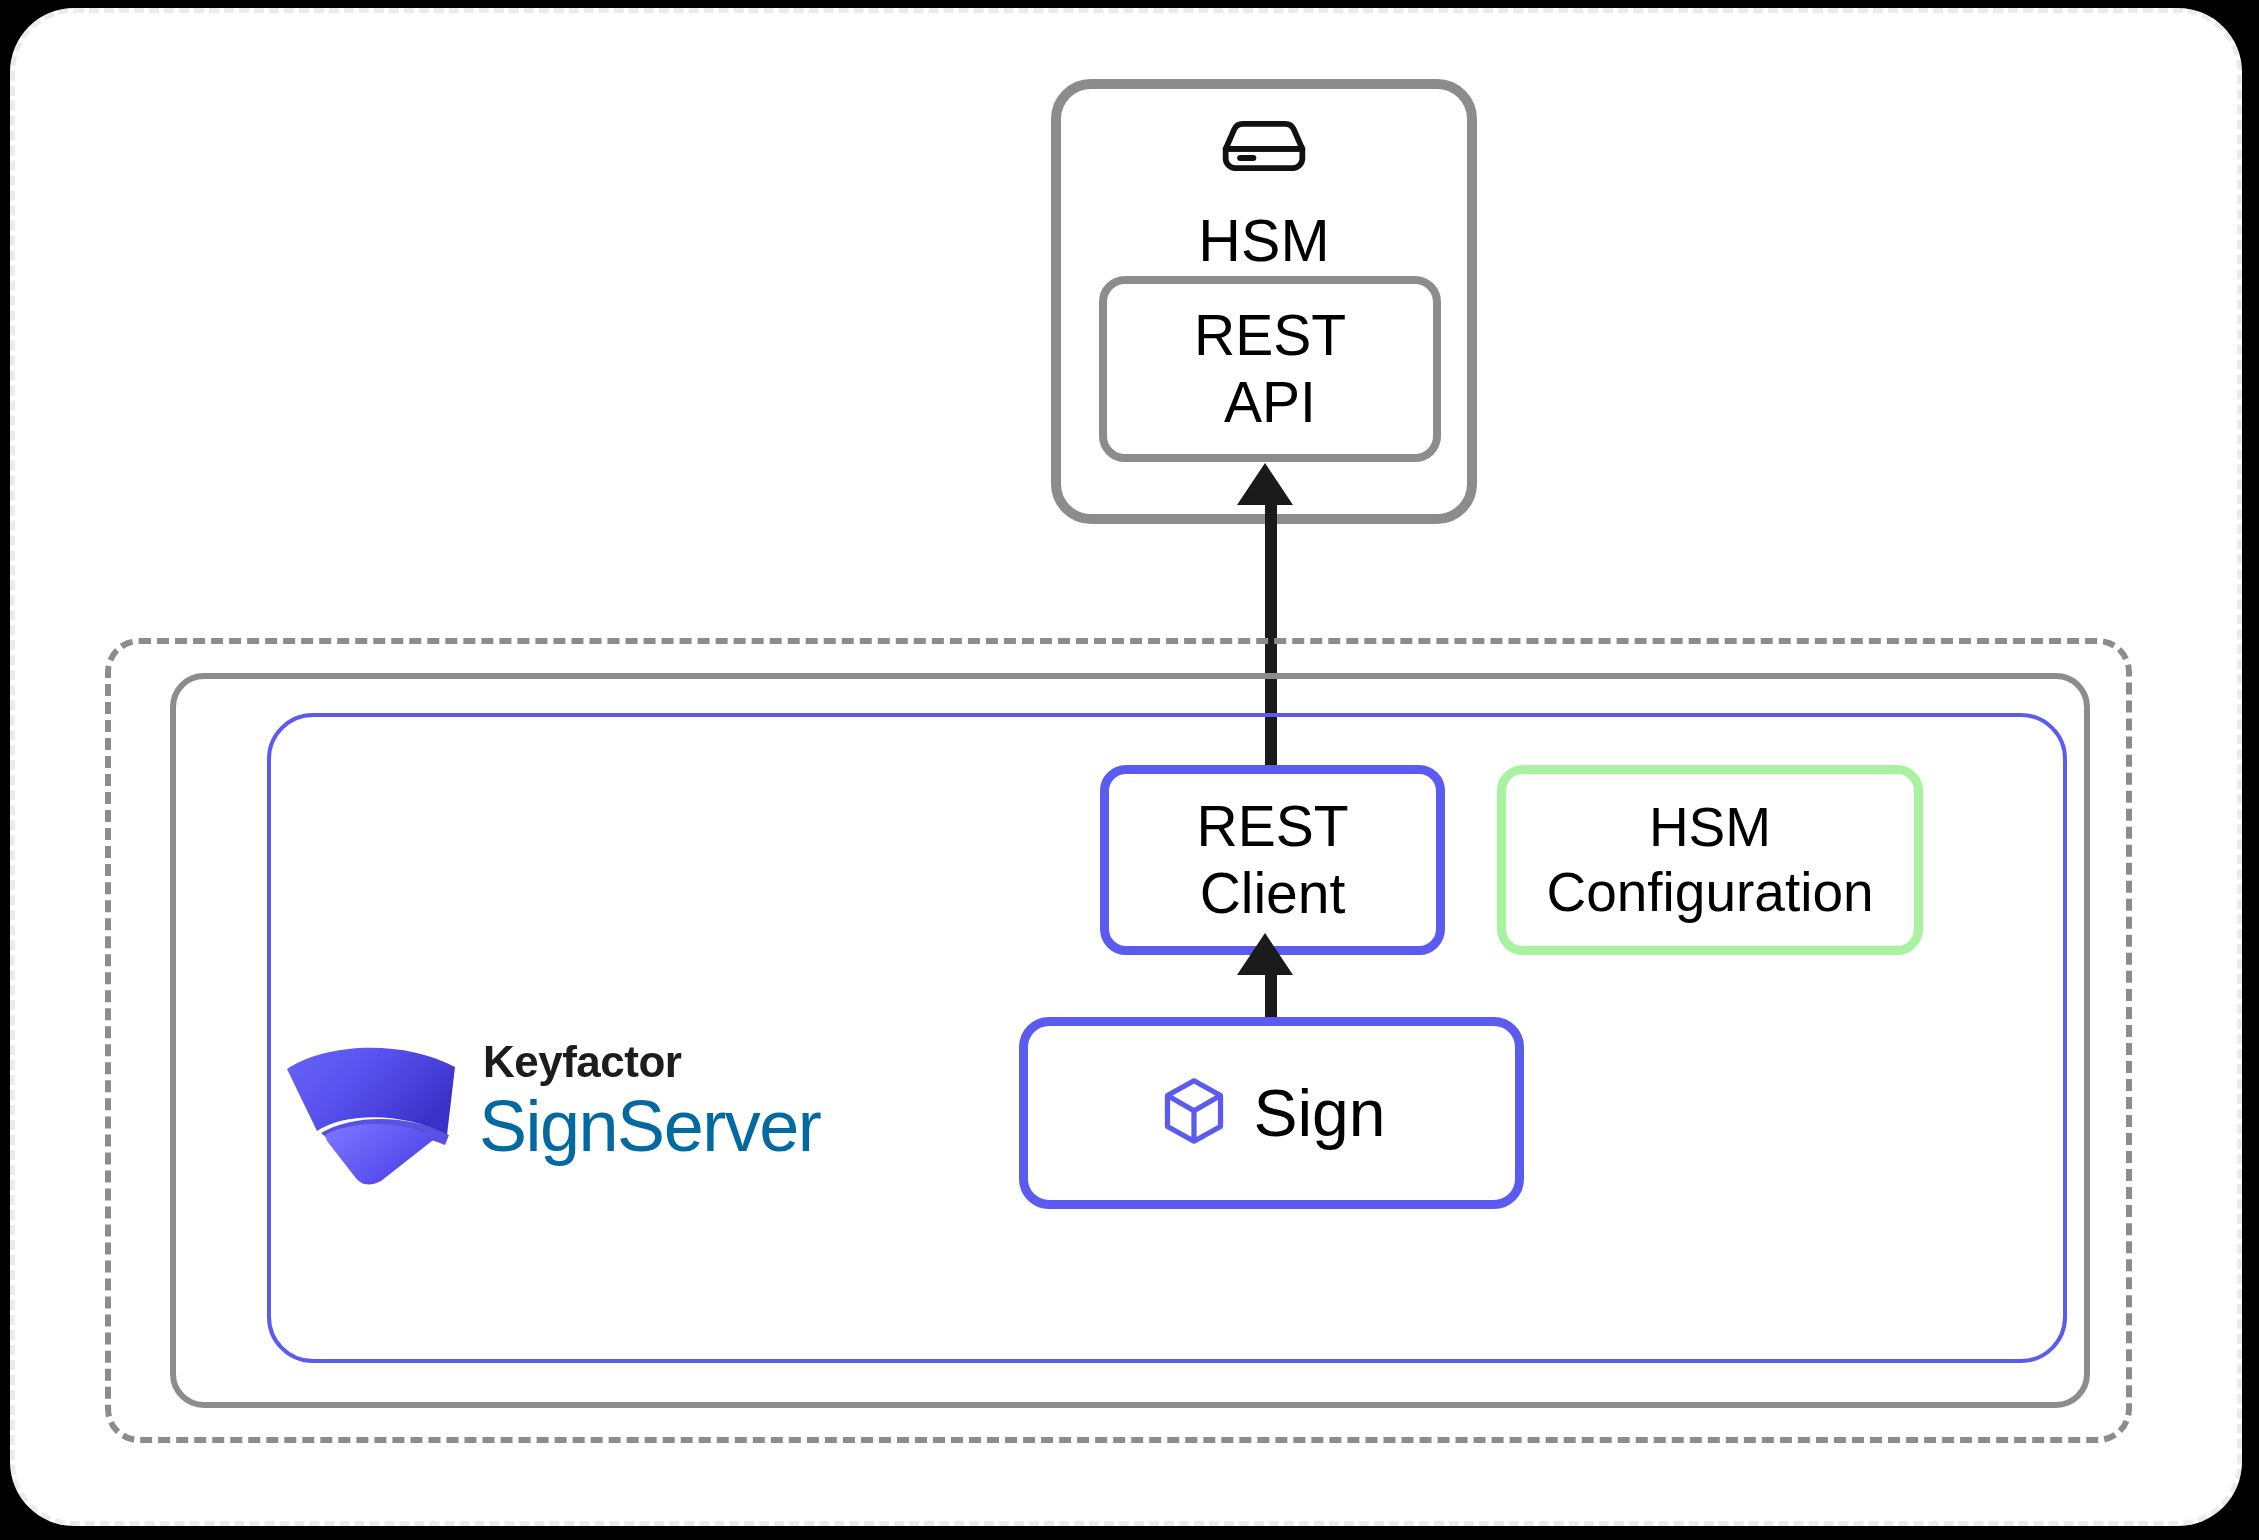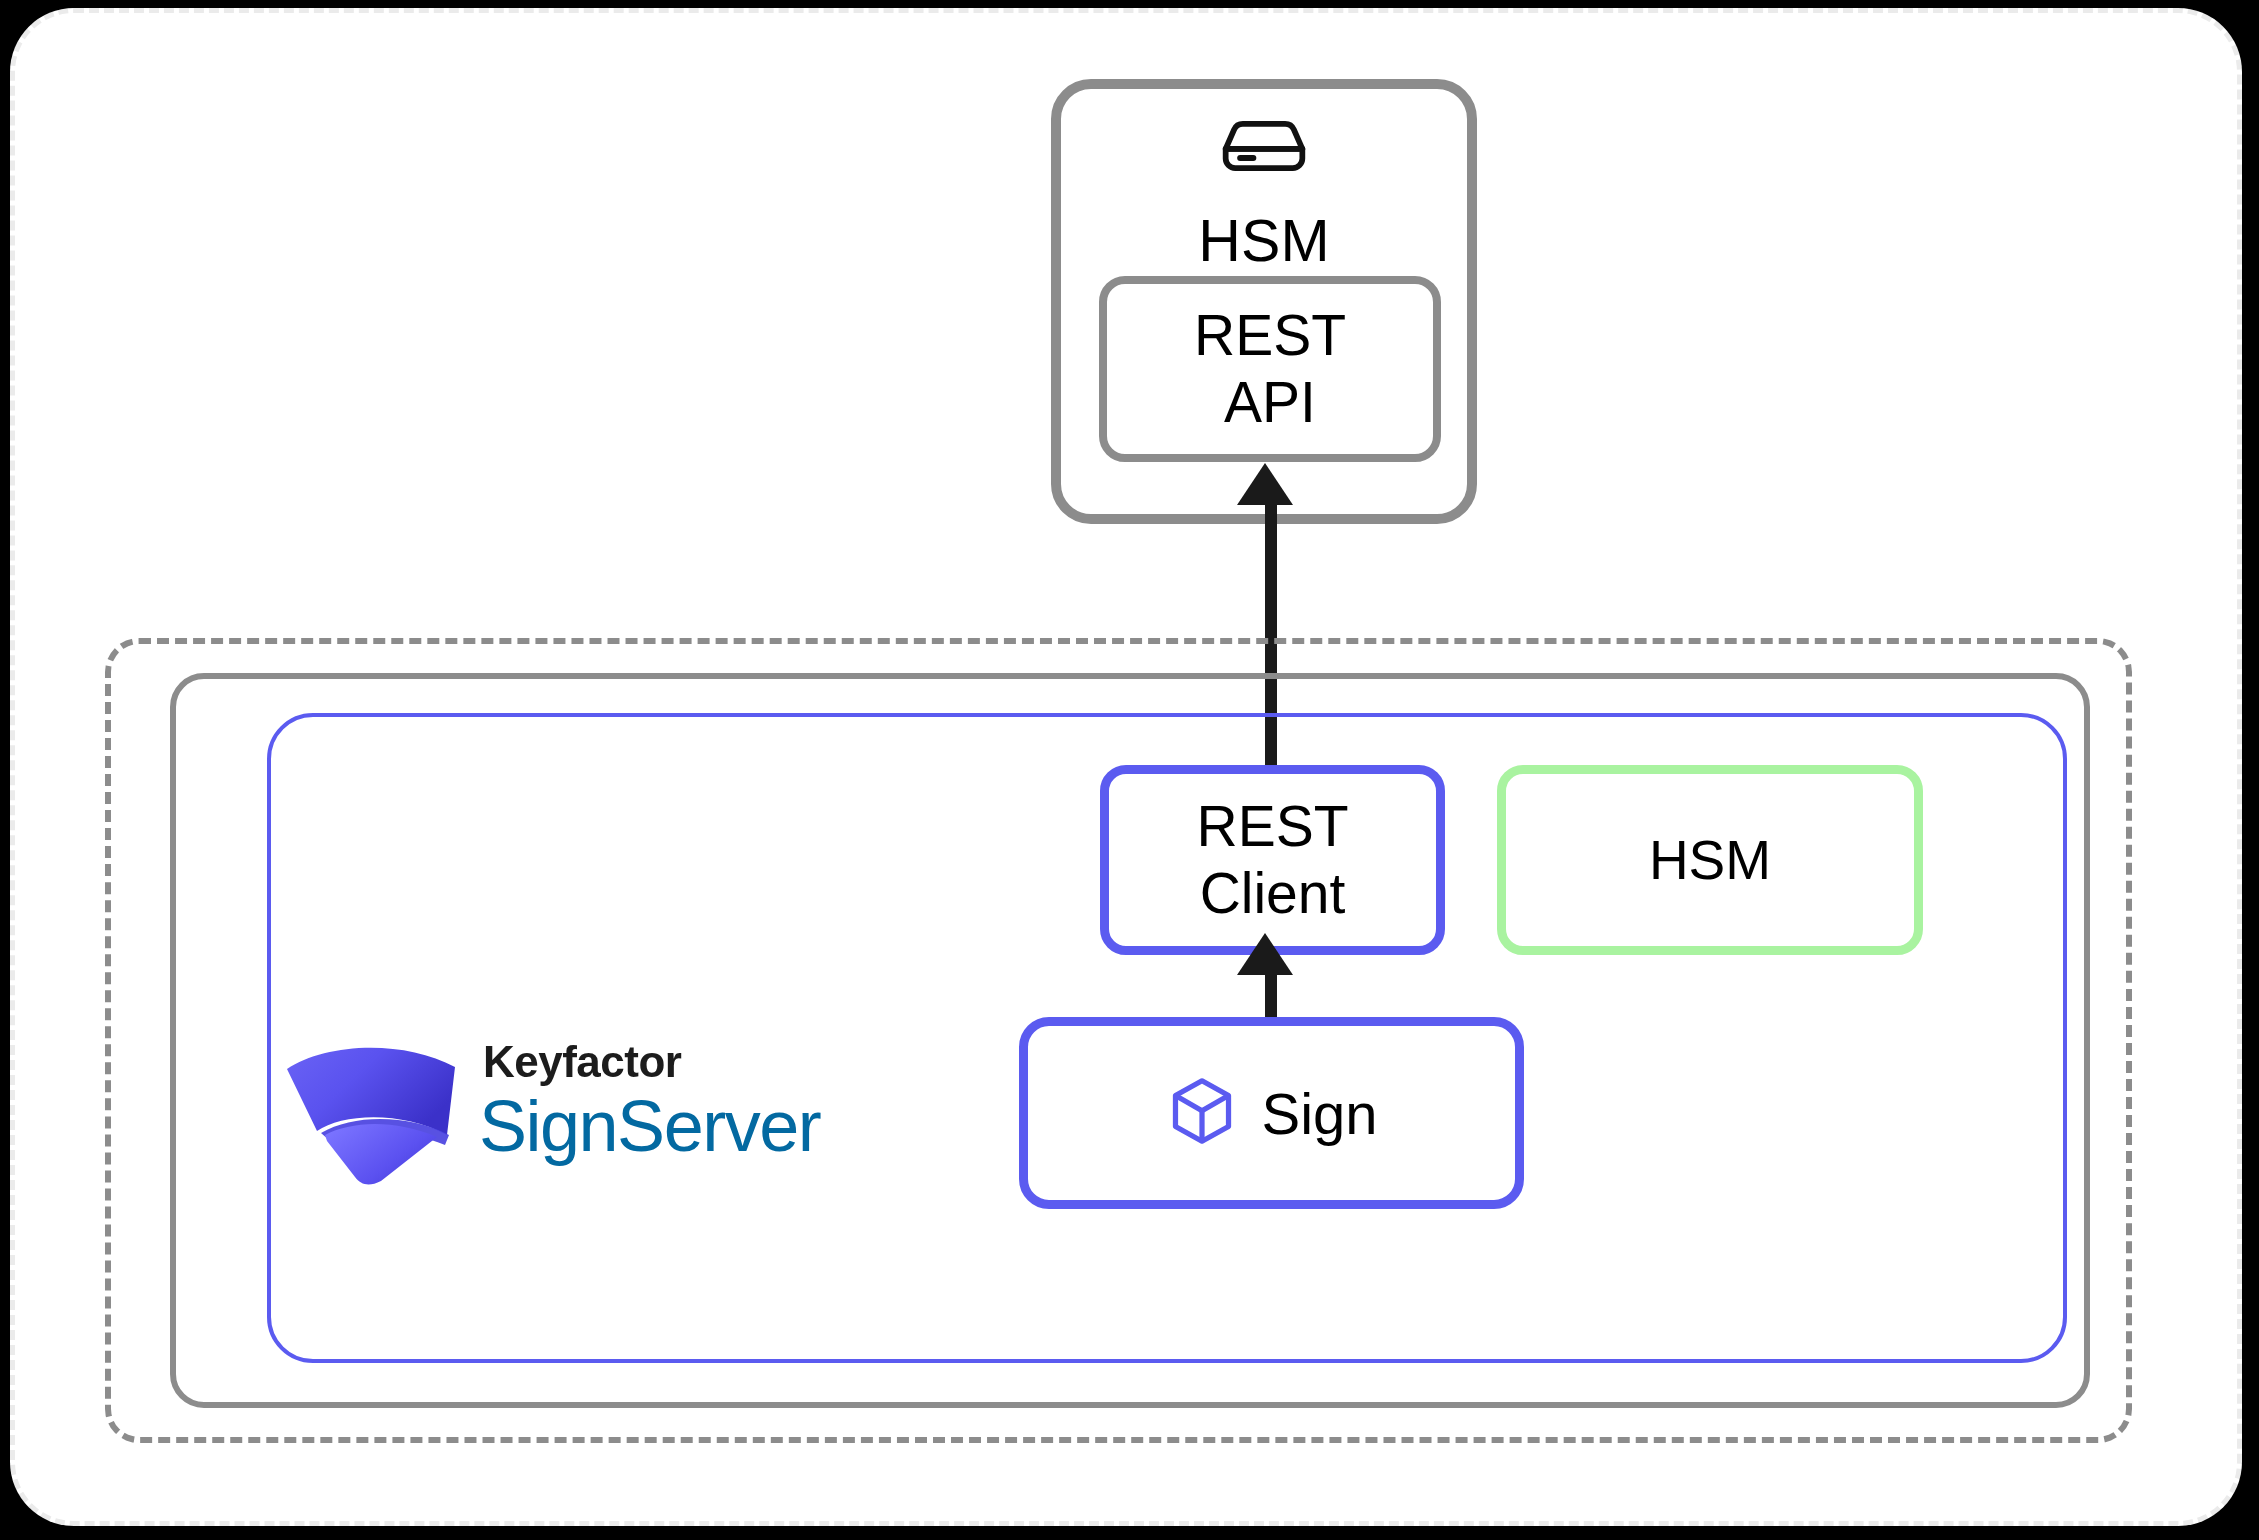--- a/index.html
+++ b/index.html
@@ -163,21 +163,21 @@
     border: 9px solid #5b5bf0;
     border-radius: 30px;
     box-sizing: border-box;
     background: #ffffff;
     display: flex;
     flex-direction: row;
     align-items: center;
     justify-content: center;
     gap: 22px;
   }
-  #sign-label { font-size: 58px; color: #000; }
+  #sign-label { font-size: 66px; color: #000; }
 
   
   .arrow-line {
     position: absolute;
     background: #1a1a1a;
     width: 12px;
   }
   .arrow-head {
     position: absolute;
     width: 0;
@@ -252,20 +252,21 @@
 
   <div id="signserver-container"></div>
 
   <div id="rest-client-box">
     <div class="line">REST</div>
     <div class="line">Client</div>
   </div>
 
   <div id="hsm-config-box">
     <div class="line">HSM</div>
+    <div class="line">Configuration</div>
   </div>
 
   <div id="arrow-lower-line" class="arrow-line"></div>
   <div id="arrow-lower-head" class="arrow-head"></div>
 
   <div id="sign-box">
     <span>
       <svg width="74" height="74" viewBox="0 0 24 24" fill="none" xmlns="http://www.w3.org/2000/svg">
         <path d="M12 2.2 L20.6 7 V17 L12 21.8 L3.4 17 V7 Z" stroke="#5b5bf0" stroke-width="1.7" stroke-linejoin="round" fill="none"></path>
         <path d="M3.4 7 L12 11.9 L20.6 7" stroke="#5b5bf0" stroke-width="1.7" stroke-linejoin="round" fill="none"></path>

